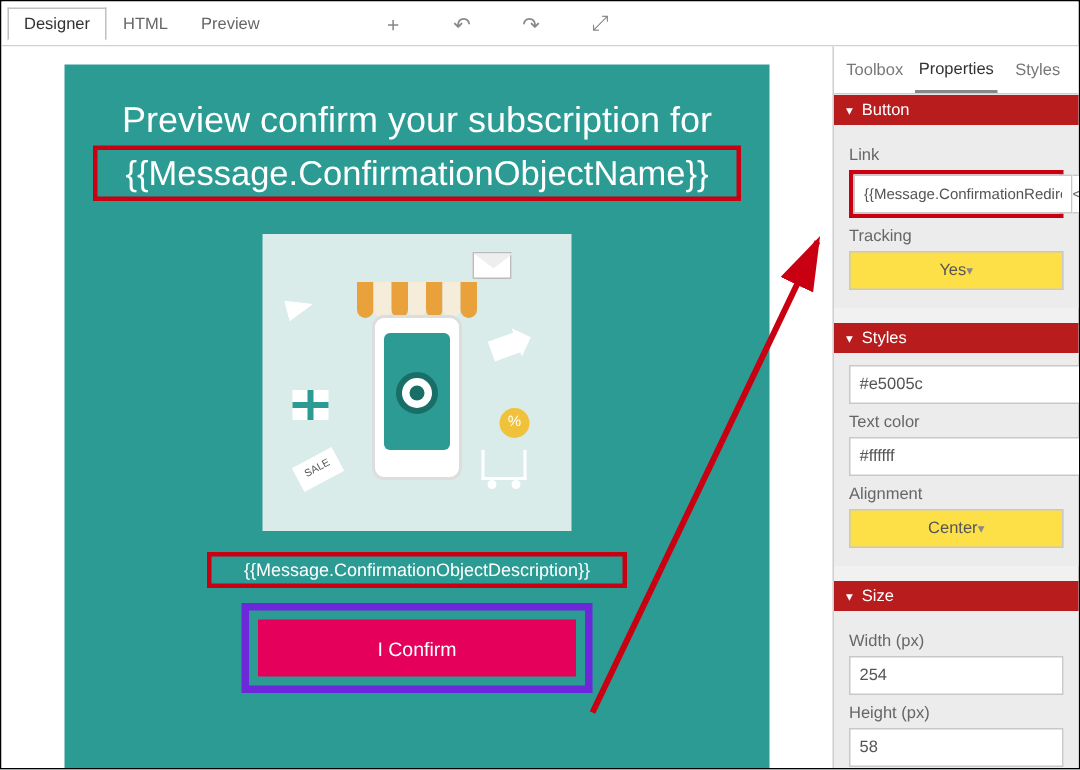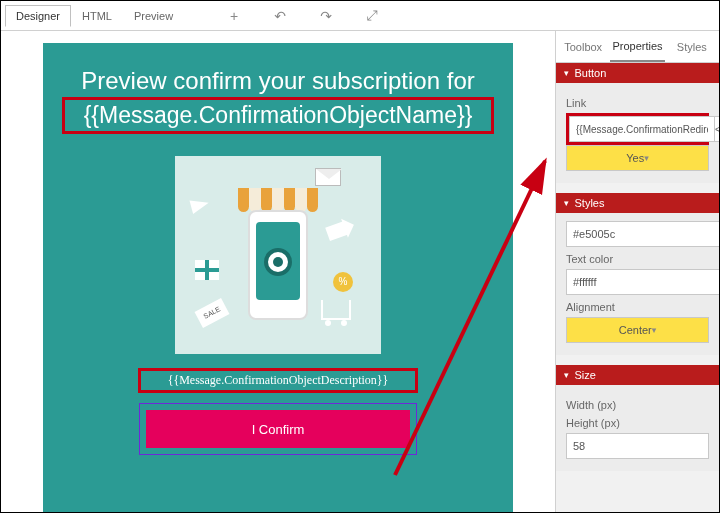--- a/index.html
+++ b/index.html
@@ -1,18 +1,18 @@
 <!DOCTYPE html>
 <html><head>
 <meta charset="utf-8">
 <style>
   * { box-sizing: border-box; margin: 0; padding: 0; }
   html, body { width: 720px; height: 513px; font-family: "Segoe UI", Arial, sans-serif; font-size: 12px; color: #333; background: #fff; }
   .app { width: 720px; height: 513px; border: 1px solid #000; display: flex; flex-direction: column; }
-  .toolbar { height: 30px; border-bottom: 1px solid #d0d0d0; display: flex; align-items: center; padding: 0 4px; background: #fff; }
+  .toolbar { height: 30px; border-bottom: 1px solid #d0d0d0; display: flex; align-items: center; padding: 0 4px; background: #fff; gap: 28px; }
   .tabs-top { display: flex; }
   .tab-top { padding: 4px 10px; font-size: 11px; color: #666; border: 1px solid transparent; cursor: pointer; }
   .tab-top.active { border: 1px solid #c0c0c0; border-bottom-color: #fff; color: #333; }
   .tool-btns { margin-left: 40px; display: flex; gap: 26px; }
   .tool-btn { width: 20px; height: 20px; display: flex; align-items: center; justify-content: center; color: #888; cursor: pointer; font-size: 14px; }
   .body { flex: 1; display: flex; min-height: 0; }
   .canvas-wrap { flex: 1; background: #fff; display: flex; align-items: flex-start; justify-content: center; padding: 12px; overflow: hidden; }
   .canvas { width: 470px; height: 470px; background: #2b9b94; position: relative; padding-top: 24px; }
   .heading { text-align: center; color: #fff; font-size: 24px; font-weight: 300; padding: 0 20px; }
   .macro1 { margin: 2px auto 0; width: 432px; text-align: center; color: #fff; font-size: 23px; font-weight: 400; border: 3px solid #c80012; padding: 2px 0; }
@@ -31,22 +31,22 @@
   .megaphone { position: absolute; top: 68px; left: 152px; width: 20px; height: 14px; background: #fff; transform: rotate(-20deg); }
   .megaphone:after { content:""; position:absolute; right:-8px; top:-3px; border-left:10px solid #fff; border-top:10px solid transparent; border-bottom:10px solid transparent; }
   .gift { position: absolute; top: 104px; left: 20px; width: 24px; height: 20px; background: #fff; }
   .gift:before { content:""; position:absolute; top:0; left:10px; width:4px; height:20px; background:#2b9b94; }
   .gift:after { content:""; position:absolute; top:8px; left:0; width:24px; height:4px; background:#2b9b94; }
   .sale { position: absolute; top: 148px; left: 22px; width: 30px; height: 18px; background: #fff; transform: rotate(-28deg); font-size: 7px; text-align: center; line-height: 18px; color: #555; }
   .cart { position: absolute; top: 144px; left: 146px; width: 30px; height: 20px; border: 2px solid #fff; border-top: none; }
   .cart:before { content:""; position:absolute; bottom:-8px; left:2px; width:6px; height:6px; border-radius:50%; background:#fff; }
   .cart:after { content:""; position:absolute; bottom:-8px; right:2px; width:6px; height:6px; border-radius:50%; background:#fff; }
   .pct { position: absolute; top: 116px; left: 158px; width: 20px; height: 20px; border-radius: 50%; background: #f0c23c; color: #fff; font-size: 10px; text-align: center; line-height: 20px; }
-  .macro2 { margin: 14px auto 0; width: 280px; text-align: center; color: #fff; font-size: 12px; border: 3px solid #c80012; padding: 2px 0; font-family: Liberation Serif, serif; }
-  .btn-box { margin: 10px auto 0; width: 278px; border: 1px solid #6d28d9; padding: 6px; }
+  .macro2 { margin: 14px auto 0; width: 280px; text-align: center; color: #fff; font-size: 12px; border: 3px solid #c80012; padding: 2px 0; }
+  .btn-box { margin: 10px auto 0; width: 234px; border: 5px solid #6d28d9; padding: 6px; }
   .confirm-btn { width: 100%; height: 38px; background: #e5005c; color: #fff; display: flex; align-items: center; justify-content: center; font-size: 13px; cursor: pointer; }
   .arrow-svg { position: absolute; pointer-events: none; }
   .sidepanel { width: 164px; border-left: 1px solid #d0d0d0; background: #f1f1f1; display: flex; flex-direction: column; }
   .sp-tabs { display: flex; height: 32px; border-bottom: 1px solid #d0d0d0; background: #fff; }
   .sp-tab { flex: 1; display: flex; align-items: center; justify-content: center; font-size: 11px; color: #777; cursor: pointer; }
   .sp-tab.active { border-bottom: 2px solid #888; color: #333; }
   .sp-body { flex: 1; overflow: auto; padding: 0 0 10px; }
   .section-hdr { background: #b91c1c; color: #fff; font-size: 11px; padding: 4px 8px; display: flex; align-items: center; gap: 6px; cursor: pointer; }
   .section-hdr:before { content: "\25BE"; font-size: 9px; }
   .section-body { background: #ececec; padding: 8px 10px 12px; }
@@ -132,20 +132,21 @@
       </div>
       <div class="sp-body">
 
         <div class="section-hdr">Button</div>
         <div class="section-body">
           <div class="field-label">Link</div>
           <div class="link-row">
             <input class="input" value="{{Message.ConfirmationRedirectURL}}" style="">
             <div class="append-btn">&lt;/&gt;</div>
           </div>
+          <div class="field-label">Tracking</div>
           <div class="select">
               <span>Yes</span>
             </div>
         </div>
 
         <div class="gap"></div>
         <div class="section-hdr">Styles</div>
         <div class="section-body">
           <div class="color-row">
             <input class="color-input" value="#e5005c" style="">
@@ -159,20 +160,21 @@
           <div class="field-label">Alignment</div>
           <div class="select">
               <span>Center</span>
             </div>
         </div>
 
         <div class="gap"></div>
         <div class="section-hdr">Size</div>
         <div class="section-body">
           <div class="field-label">Width (px)</div>
+          <input class="num-input" value="254" style="">
           <div class="field-label">Height (px)</div>
           <input class="num-input" value="58" style="">
         </div>
 
       </div>
     </div>
   </div>
 </div>
 
 </body></html>

